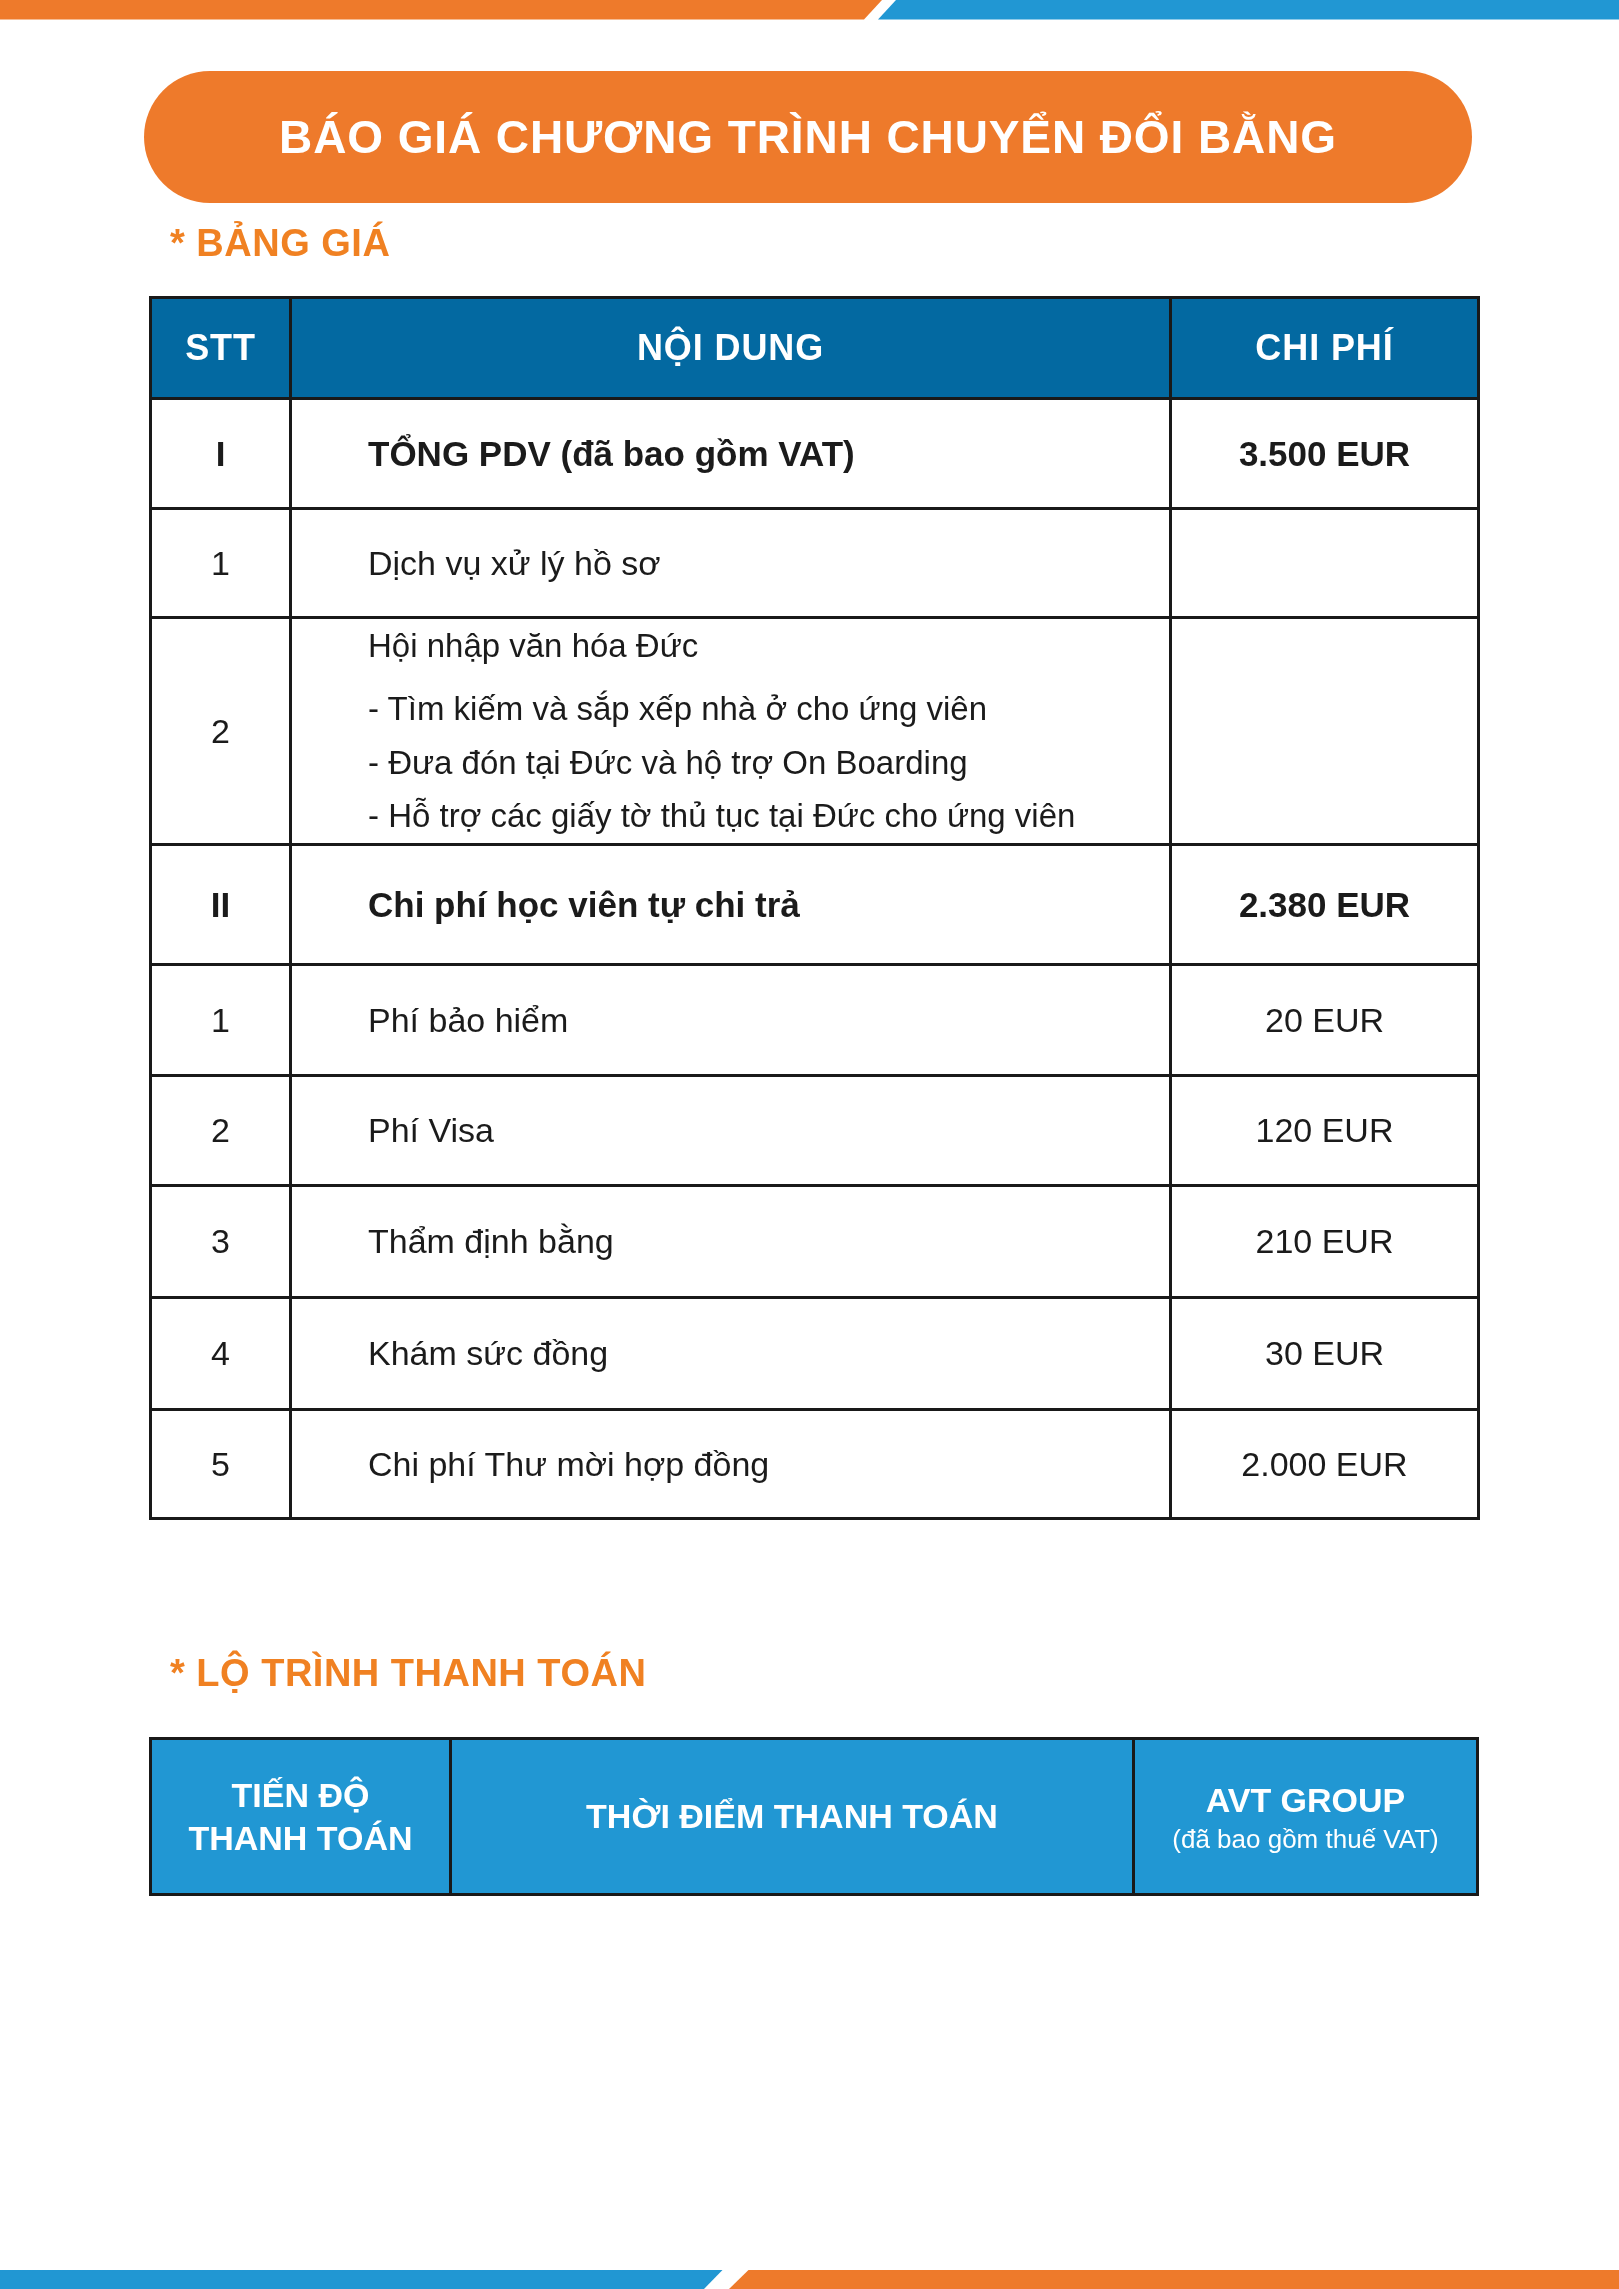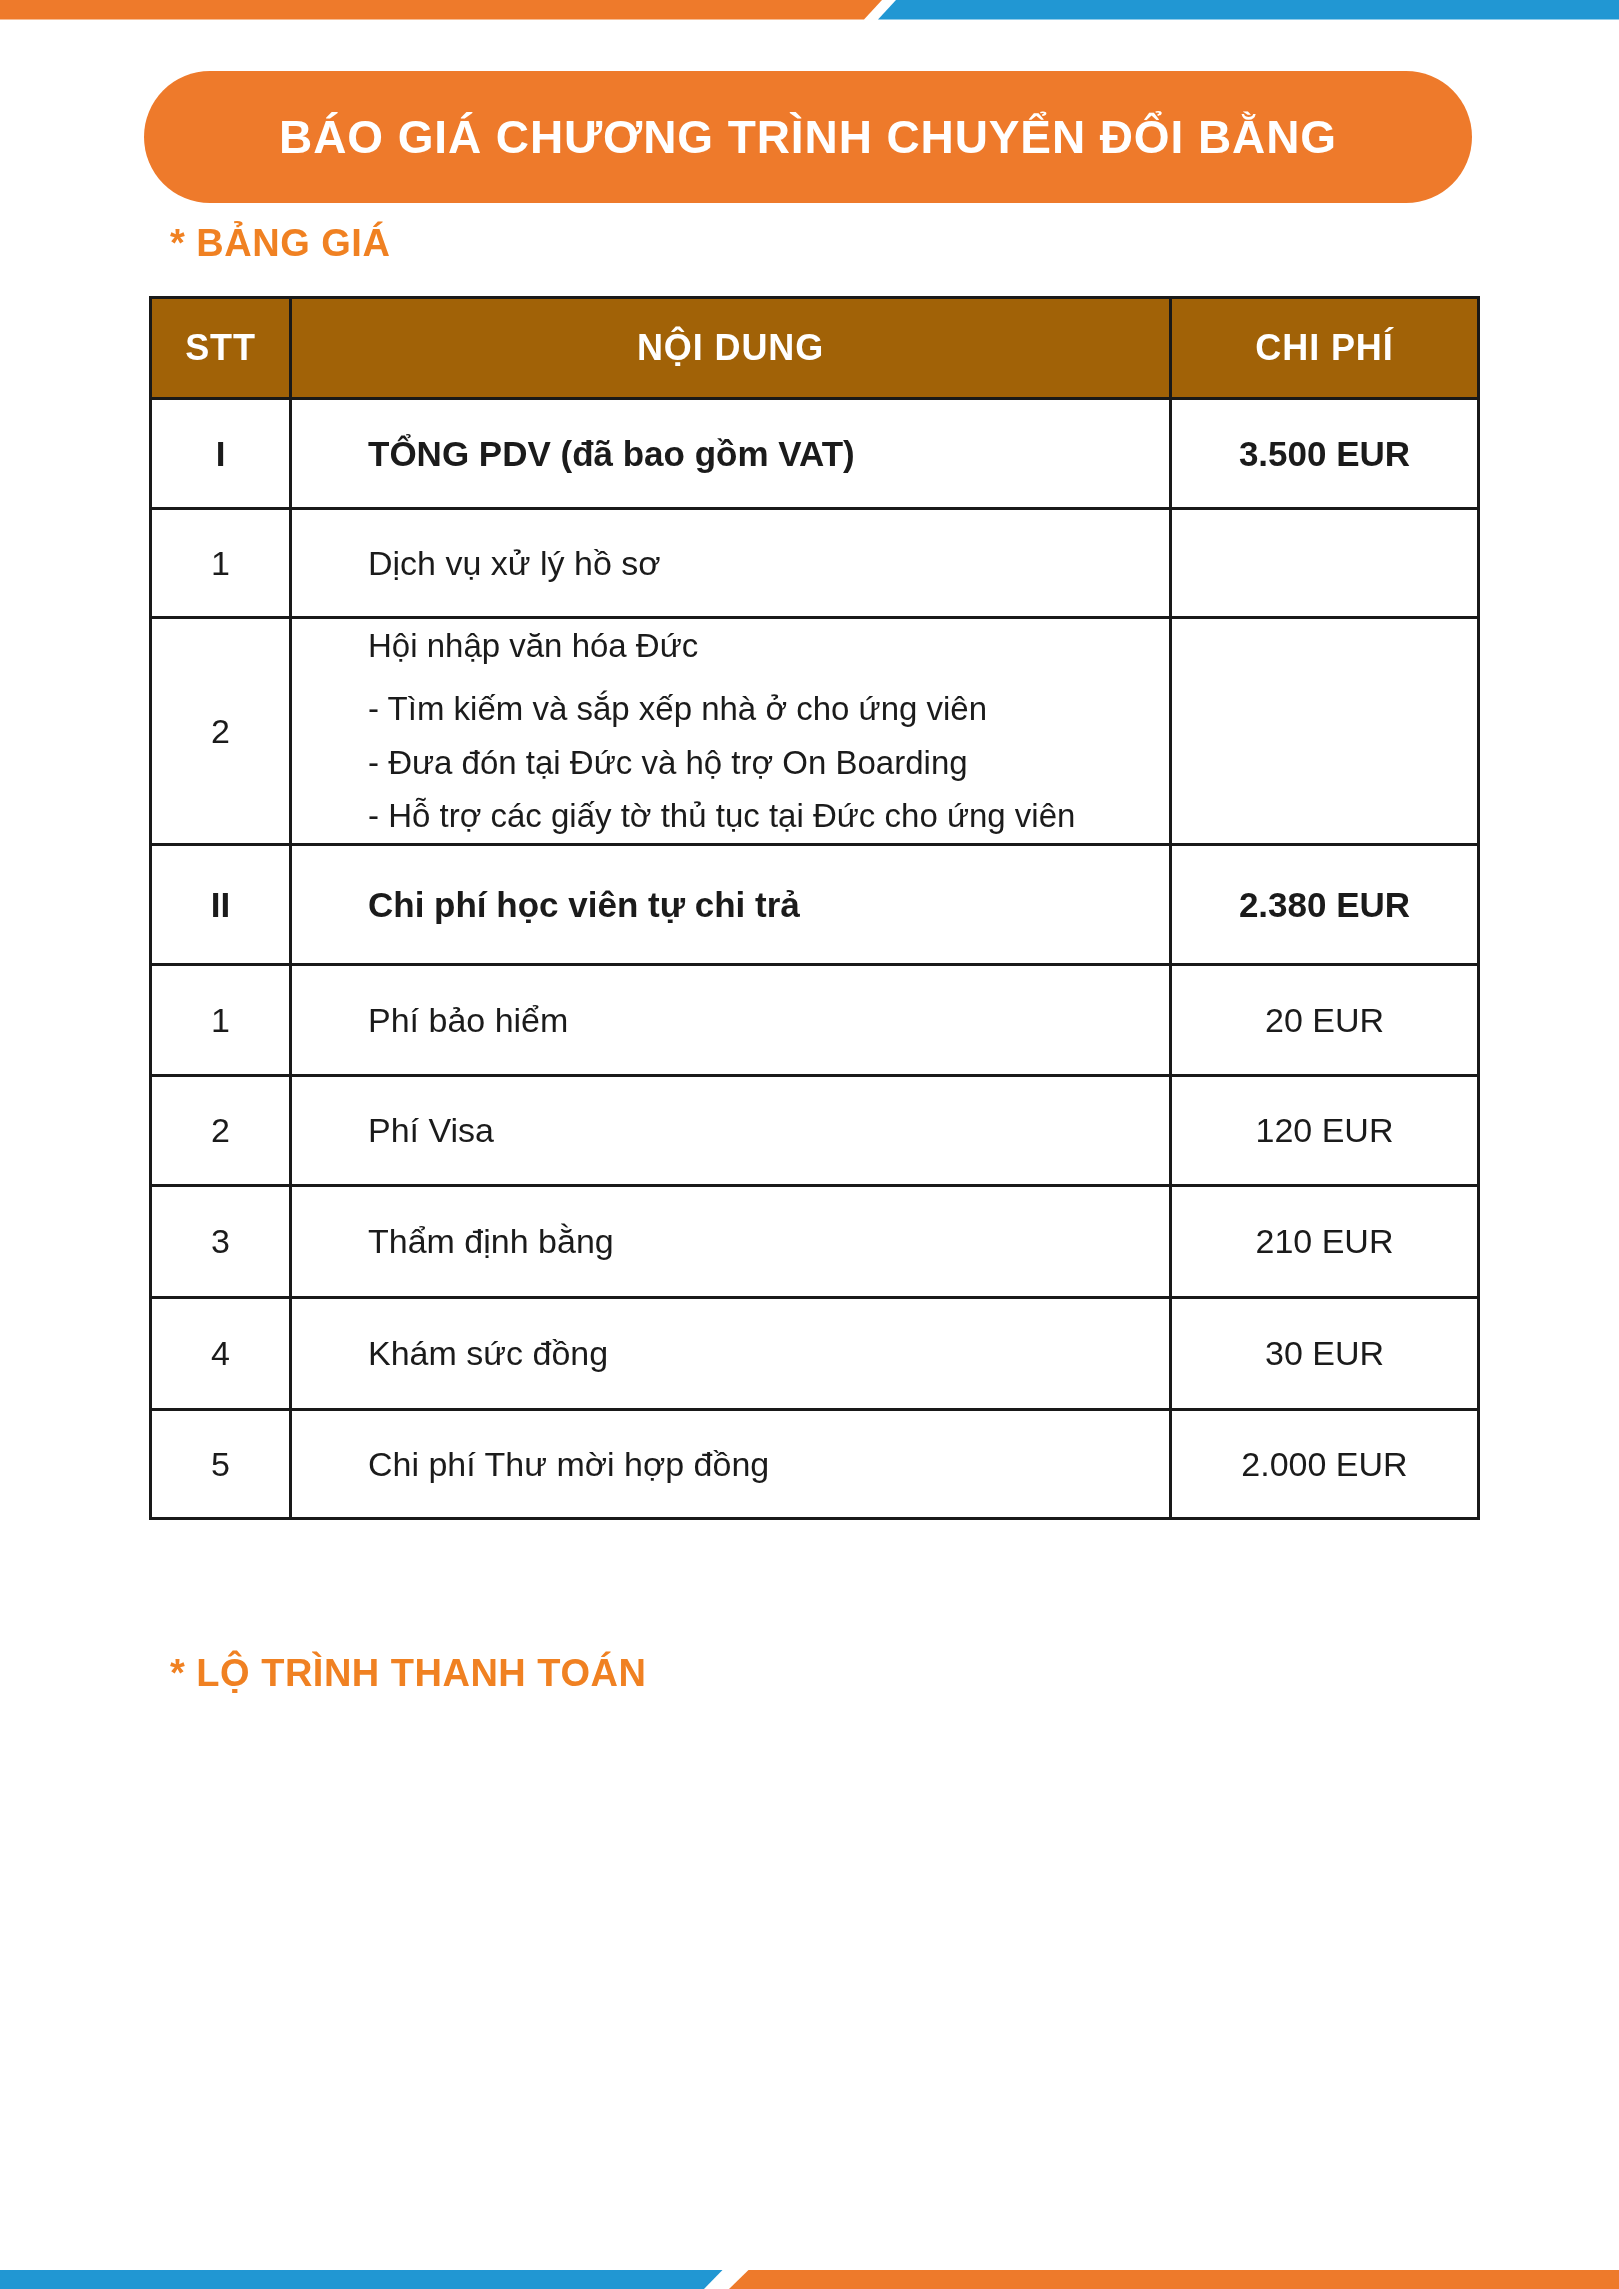--- a/index.html
+++ b/index.html
@@ -39,21 +39,21 @@
   td,th{border:3.7px solid #191919;vertical-align:middle;padding:0;}
   .tbl-price{top:296px;width:1327px;}
   .tbl-pay{top:1737px;width:1327px;}
   .tbl-price col.c-stt{width:140px;}
   .tbl-price col.c-content{width:880px;}
   .tbl-price col.c-cost{width:308px;}
   .tbl-pay col.c-stage{width:300px;}
   .tbl-pay col.c-time{width:683px;}
   .tbl-pay col.c-amt{width:344px;}
   th{color:#ffffff;font-weight:bold;text-align:center;}
-  .tbl-price th{background:#a16207;font-size:36px;letter-spacing:0.9px;}
+  .tbl-price th{background:#0369a1;font-size:36px;letter-spacing:0.9px;}
   .tbl-pay th{background:#2197D3;font-size:34px;line-height:1.25;}
   .cell-stt{text-align:center;font-size:34px;}
   .cell-content{text-align:left;padding-left:76px;padding-right:18.6px;font-size:34px;}
   .cell-cost{text-align:center;font-size:34px;}
   tr.row-bold .cell-stt,tr.row-bold .cell-content,tr.row-bold .cell-cost{font-weight:bold;font-size:35px;}
   .sub-main{margin-bottom:9.3px;}
   .sub-line{font-size:33px;line-height:1.62;}
   tr.row-total .cell-stt{color:#F08122;font-weight:bold;font-size:40px;}
   .total-word{color:#F08122;font-weight:bold;font-size:44px;letter-spacing:0.9px;}
   .total-note{color:#141414;font-size:29px;font-weight:normal;margin-left:13px;}
@@ -144,20 +144,31 @@
 
 <div class="section-heading heading-payment">* LỘ TRÌNH THANH TOÁN</div>
 
 <table class="tbl-pay">
   <colgroup>
       <col class="c-stage">
       <col class="c-time">
       <col class="c-amt">
     </colgroup>
   <tbody>
+      <tr style="height:156px">
+    <th>
+      <span>TIẾN ĐỘ</span><br>
+      <span>THANH TOÁN</span>
+    </th>
+    <th>THỜI ĐIỂM THANH TOÁN</th>
+    <th>
+      <span>AVT GROUP</span>
+      <span class="hdr-sub">(đã bao gồm thuế VAT)</span>
+    </th>
+  </tr>
 </tbody>
   </table>
 
 <div class="bar bar-bottom">
   <div class="bar-piece bot-blue"></div>
   <div class="bar-piece bot-orange"></div>
 </div>
 
 
 </body></html>

